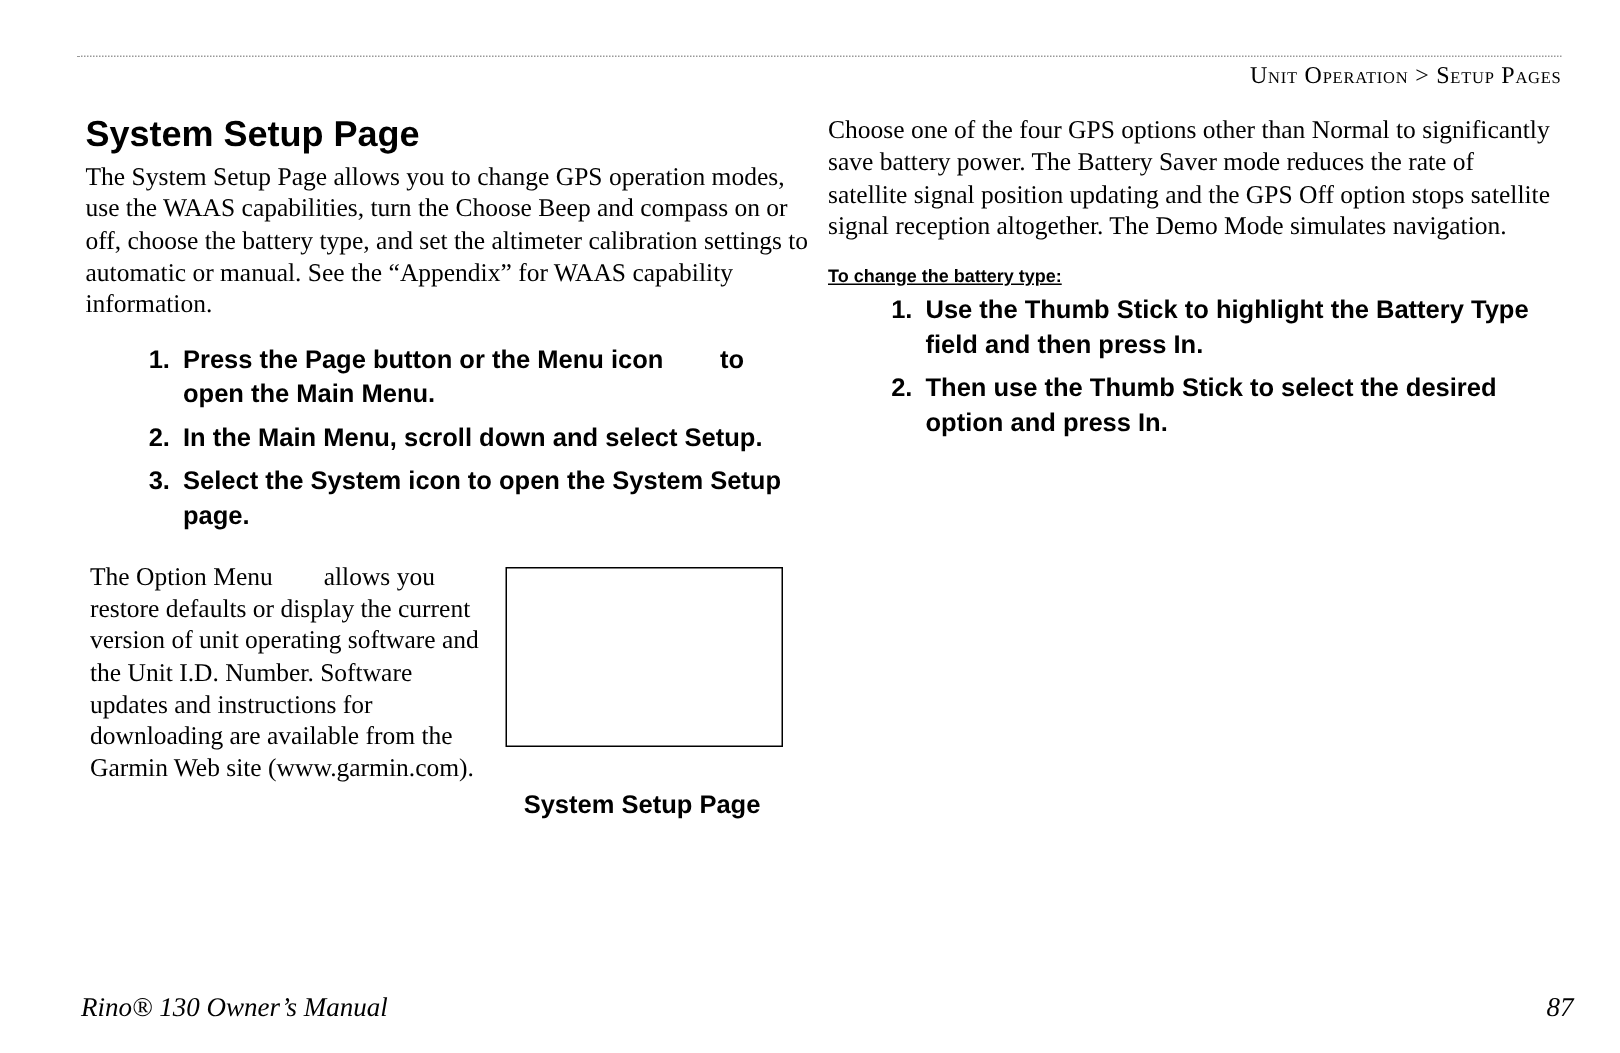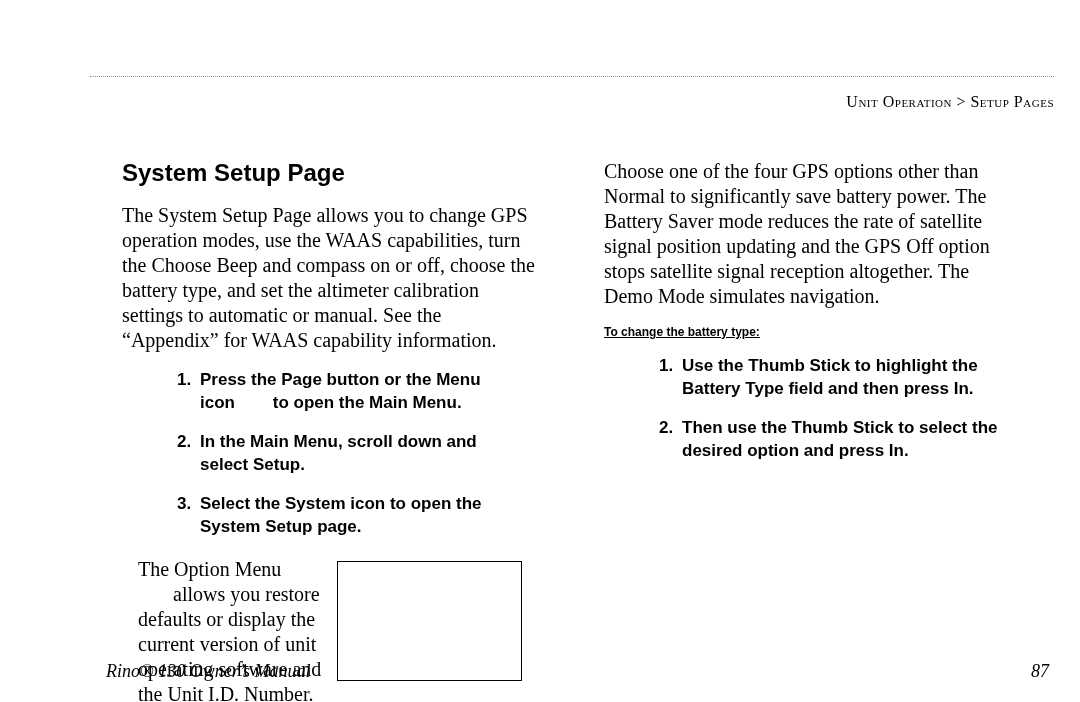--- a/index.html
+++ b/index.html
@@ -1,15 +1,15 @@
 <!DOCTYPE html>
 <html><head>
   <meta charset="utf-8">
   <style>
-    * { margin: 16px; padding: 0; box-sizing: border-box; }
+    * { margin: 3px; padding: 0; box-sizing: border-box; }
     body {
       width: 1080px;
       height: 702px;
       font-family: "Times New Roman", Times, serif;
       background: #fff;
       padding: 28px 42px 20px 42px;
       position: relative;
     }
     .header-rule {
       border-top: 1px dotted #999;
@@ -31,21 +31,21 @@
       flex: 1;
       min-width: 0;
     }
     h2.section-title {
       font-family: Arial, Helvetica, sans-serif;
       font-weight: bold;
       font-size: 24px;
       margin-bottom: 3px;
     }
     .body-text {
-      font-size: 20px;
+      font-size: 17px;
       line-height: 1.25;
       margin-bottom: 16px;
     }
     h3.subheading {
       font-family: Arial, Helvetica, sans-serif;
       font-weight: bold;
       font-size: 12px;
       margin-bottom: 5px;
       text-decoration: underline;
     }

